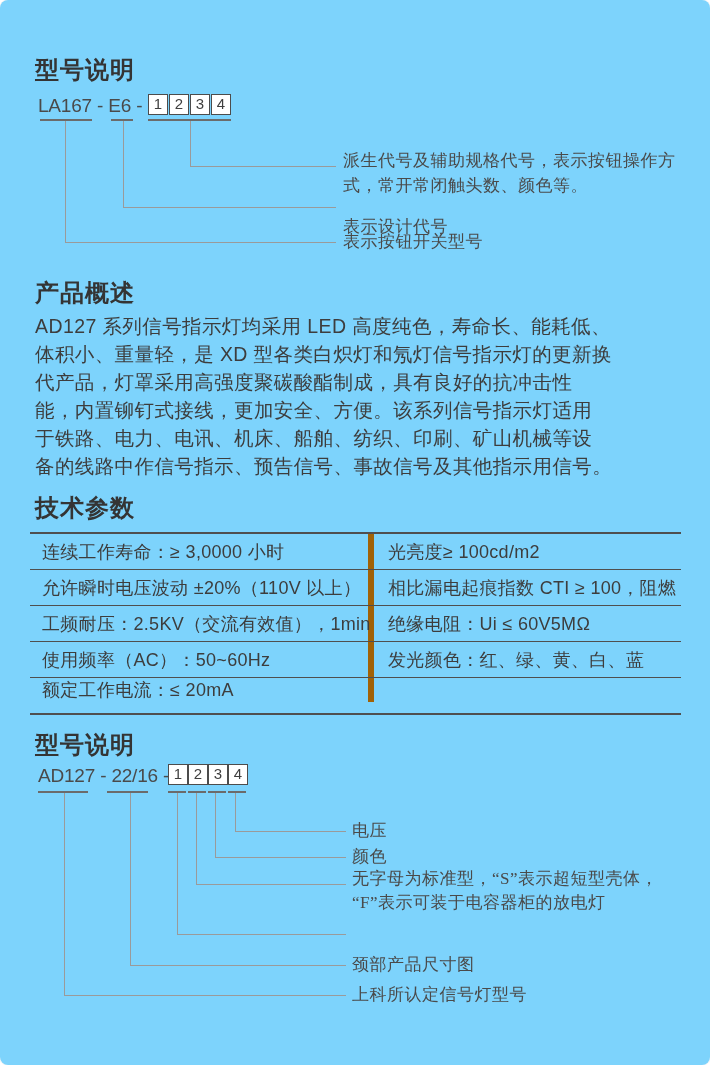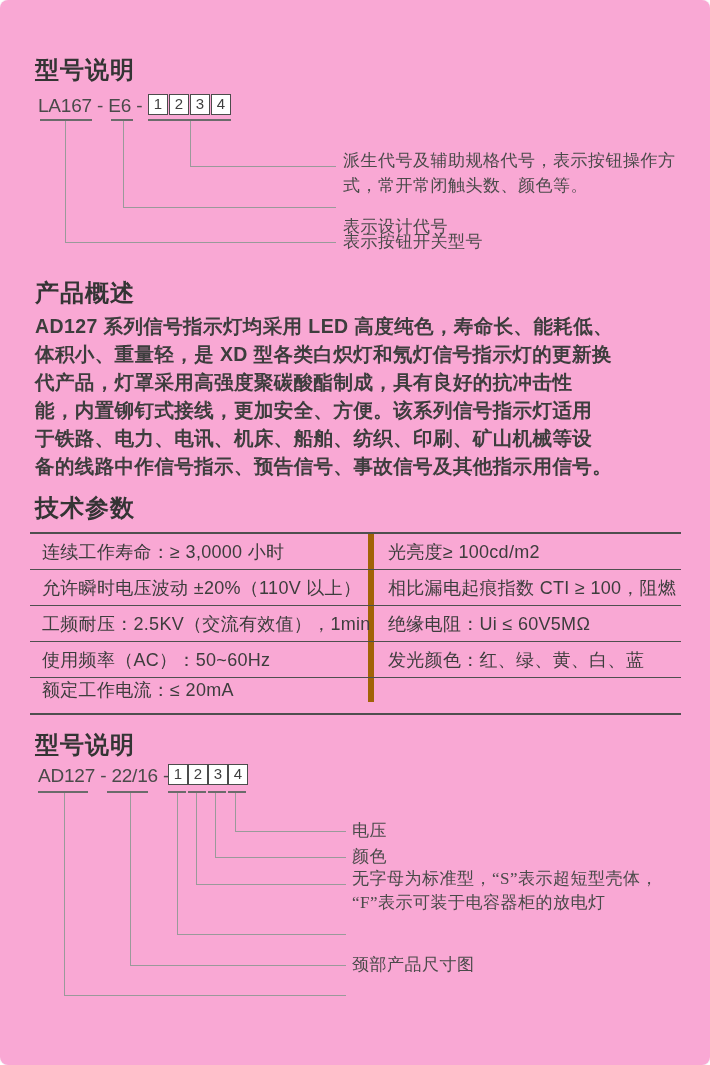--- a/index.html
+++ b/index.html
@@ -1,35 +1,35 @@
 <!DOCTYPE html>
 <html><head>
 <meta charset="utf-8">
 <style>
   html,body{margin:0;padding:0;background:#fff;}
   .page{
-    position:relative;width:710px;height:1065px;background:#f9a8d4;
+    position:relative;width:710px;height:1065px;background:#7dd3fc;
     font-family:"Liberation Sans","DejaVu Sans",sans-serif;color:#3f3f3f;
     overflow:hidden;border-radius:8px;box-shadow:0 0 0 1px rgba(0,0,0,0.03);
   }
   .abs{position:absolute;}
   .sec-title{font-size:24px;font-weight:600;color:#343434;letter-spacing:1px;line-height:30px;}
   .model-text{font-size:19px;color:#4a4a4a;letter-spacing:-0.2px;line-height:22px;white-space:nowrap;}
   .digit-box{
     width:20px;height:21px;box-sizing:border-box;border:1.5px solid #4c4c4c;
     font-size:15px;color:#3f3f3f;text-align:center;line-height:18px;background:#fff;
   }
   .underline-mark{height:1.5px;background:#6b6b6b;}
   .elbow{border-left:1px solid #9a9a9a;border-bottom:1px solid #9a9a9a;}
   .callout-label{
     font-size:17px;color:#4a4a4a;line-height:18px;white-space:pre-line;letter-spacing:0.5px;
   }
   .callout-label.two-line{line-height:25px;font-family:Liberation Serif, serif;}
   .para{
-    font-size:19.5px;line-height:28px;color:#3d3d3d;white-space:pre-line;letter-spacing:0.4px;font-weight:bold;
+    font-size:19.5px;line-height:28px;color:#3d3d3d;white-space:pre-line;letter-spacing:0.4px;
   }
   .spec-table{
     left:30px;top:532px;width:651px;box-sizing:border-box;
     border-top:2px solid #4f4f4f;border-bottom:2px solid #4f4f4f;
   }
   .spec-row{display:flex;height:35px;border-bottom:1px solid #4f4f4f;}
   .spec-row:last-child{border-bottom:none;flex-direction:column;}
   .spec-cell{display:flex;align-items:center;font-size:18px;color:#3d3d3d;letter-spacing:0.3px;white-space:nowrap;}
   .spec-cell.left{width:344px;box-sizing:border-box;border-right:6px solid #a16207;padding-left:12px;}
   .spec-cell.right{flex:1;padding-left:14px;}
@@ -113,14 +113,15 @@
   <div class="abs elbow" style="left:196px;top:793px;width:149px;height:91px;"></div>
   <div class="abs elbow" style="left:177px;top:793px;width:168px;height:141px;"></div>
   <div class="abs elbow" style="left:130px;top:793px;width:215px;height:172px;"></div>
   <div class="abs elbow" style="left:64px;top:793px;width:281px;height:202px;"></div>
 
   <div class="abs callout-label" style="left:352px;top:822px;">电压</div>
   <div class="abs callout-label" style="left:352px;top:848px;">颜色</div>
   <div class="abs callout-label two-line" style="left:352px;top:867px;width:340px;line-height:24px;">无字母为标准型，“S”表示超短型壳体，
 “F”表示可装于电容器柜的放电灯</div>
   <div class="abs callout-label" style="left:352px;top:956px;">颈部产品尺寸图</div>
+  <div class="abs callout-label" style="left:352px;top:986px;">上科所认定信号灯型号</div>
 
 </div>
 
 </body></html>

